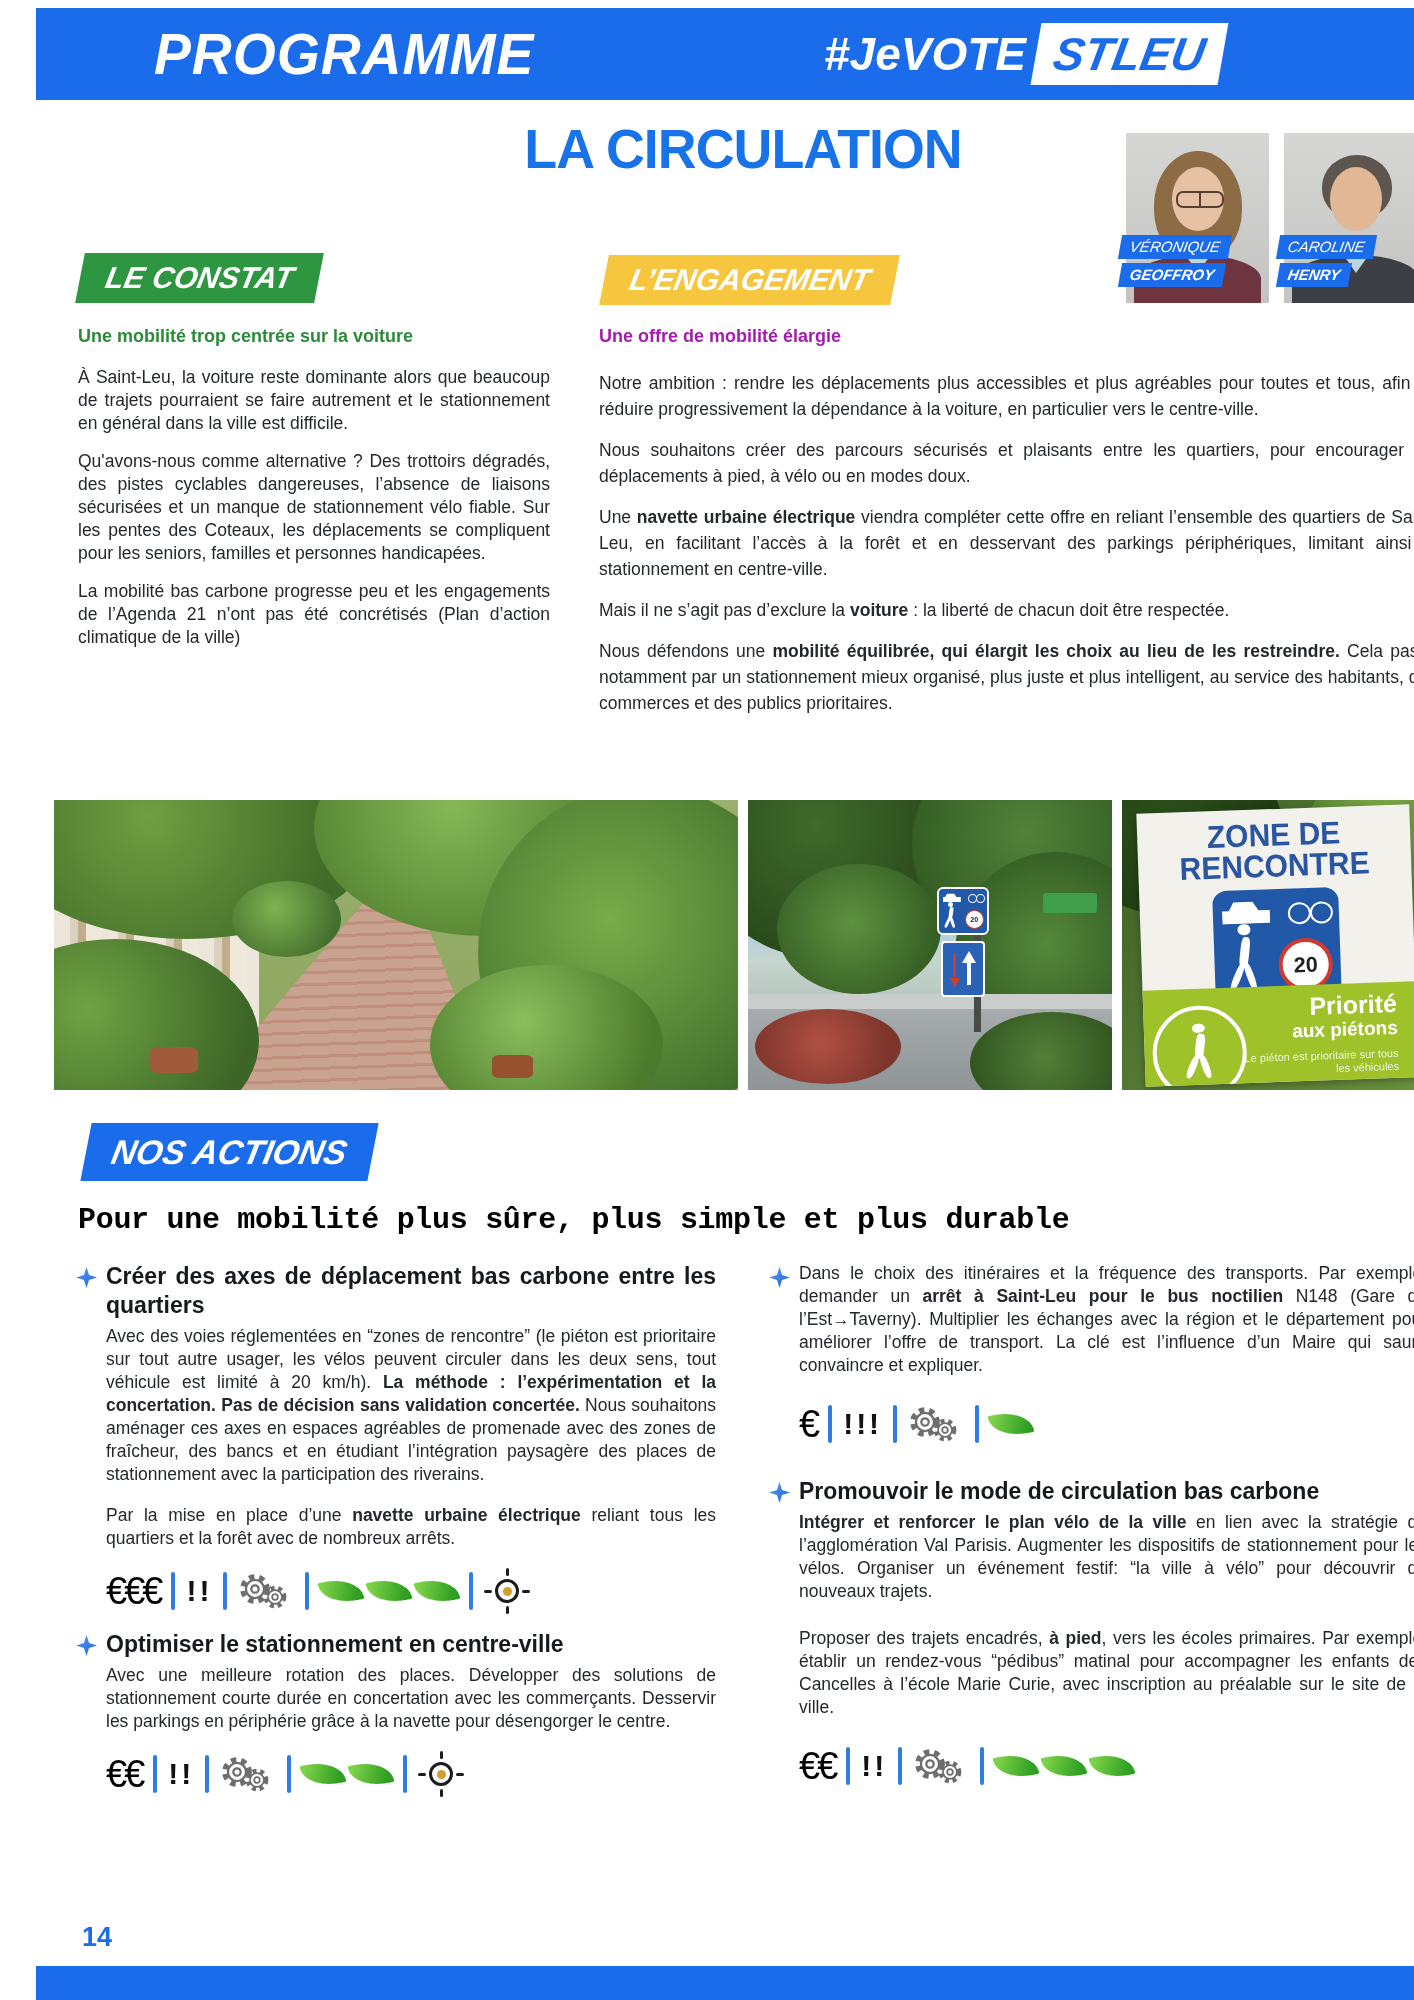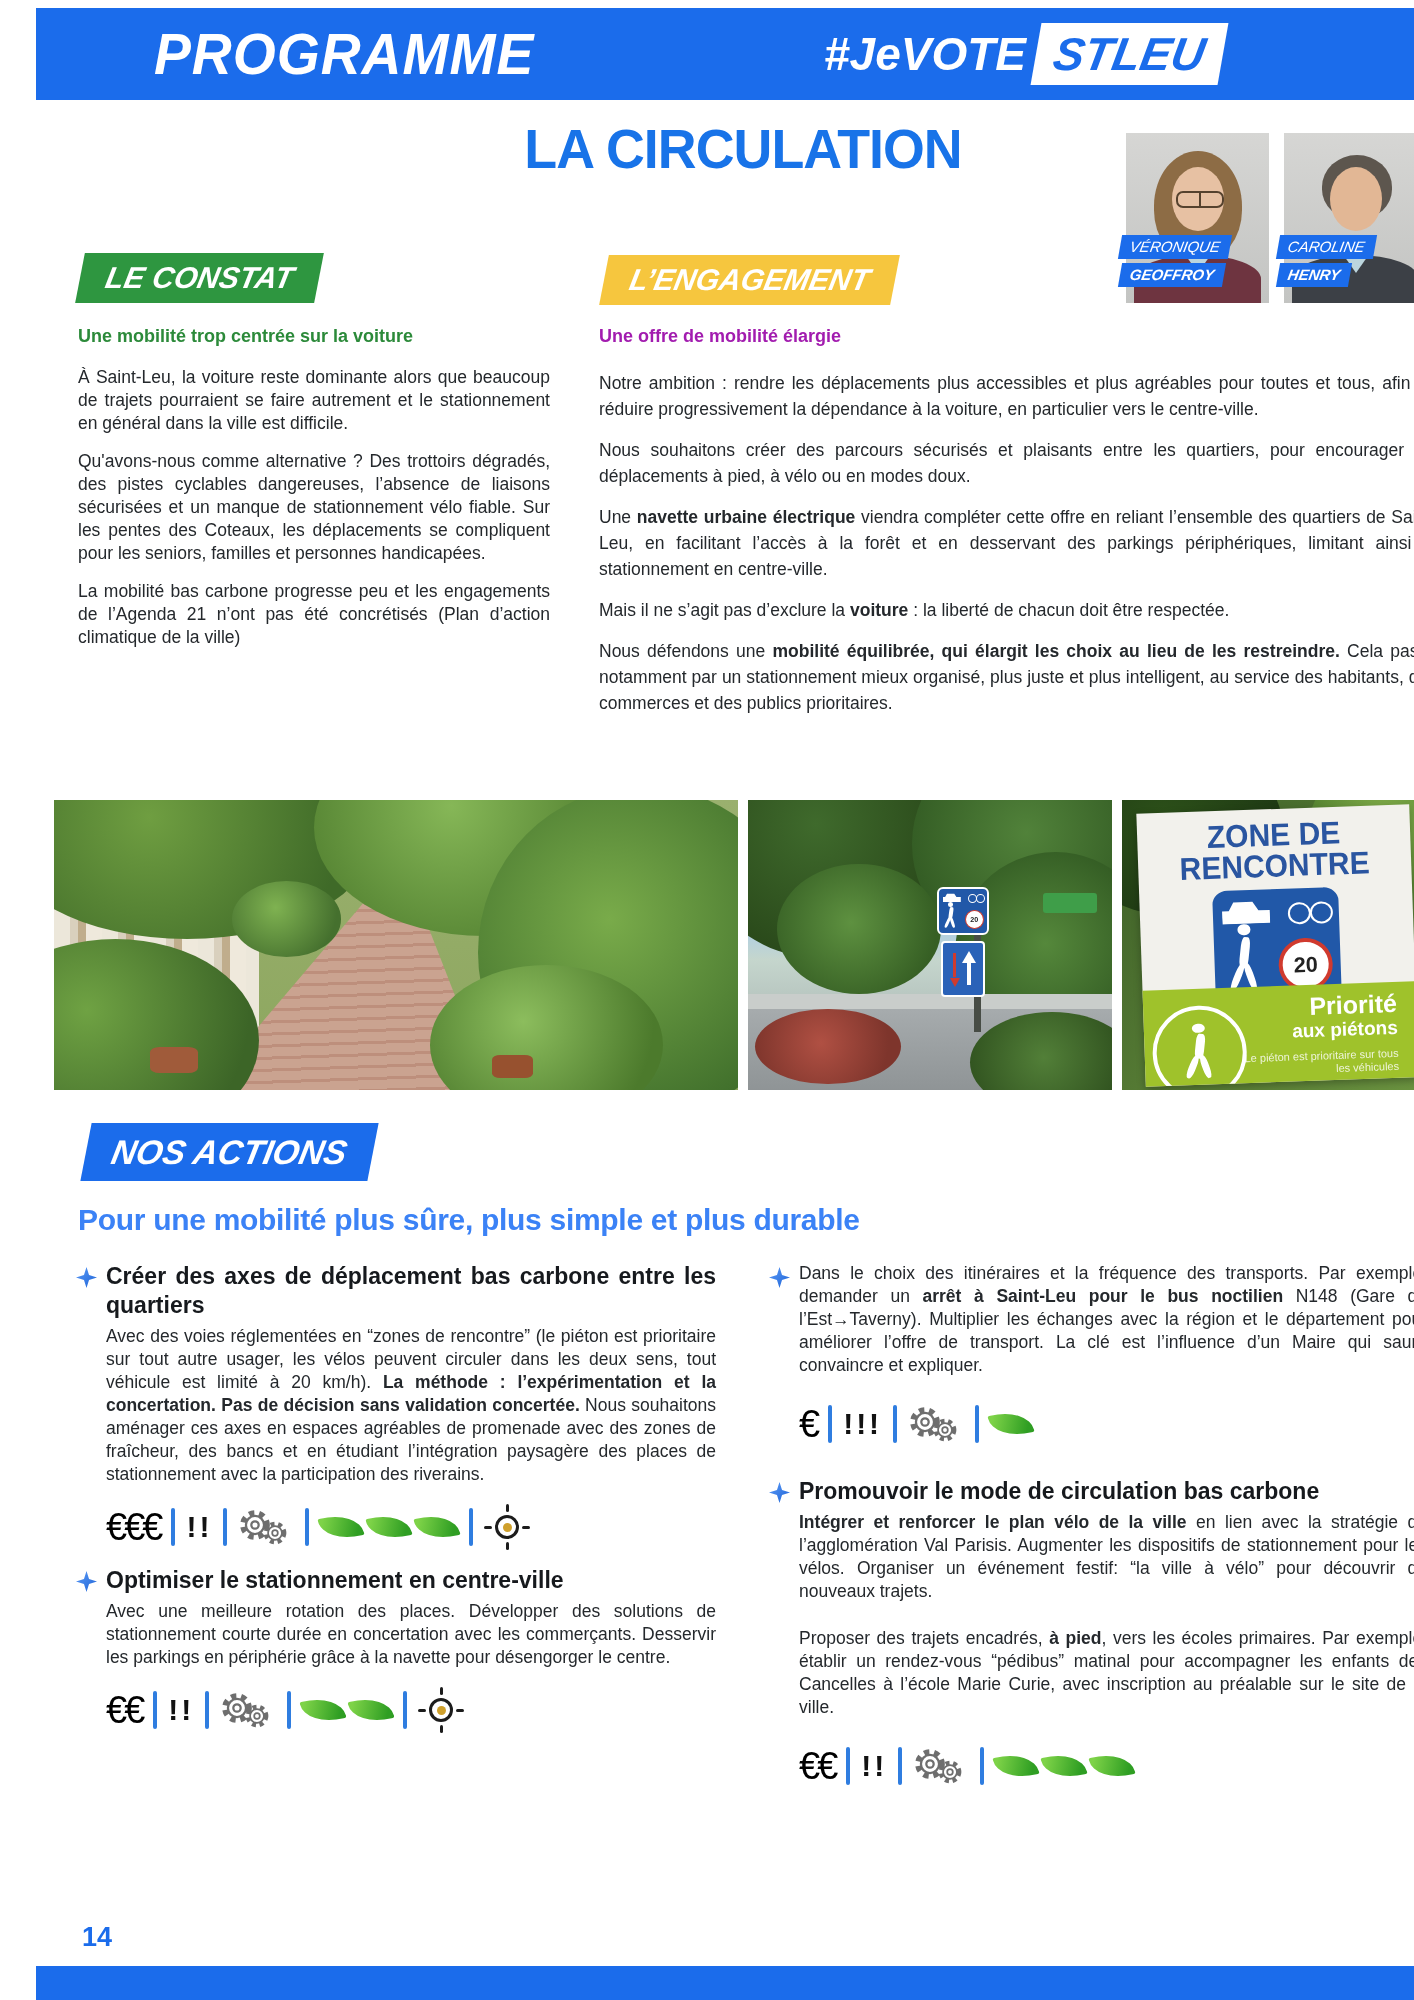--- a/index.html
+++ b/index.html
@@ -107,22 +107,22 @@
   .pp-l2{left:54%;top:56%;width:18%;height:42%;border-radius:40%;transform:rotate(-18deg);}
   .p-s20{position:absolute;right:7%;bottom:8%;width:36%;height:40%;background:#fff;border:.22em solid #d03a2e;
          border-radius:50%;display:flex;align-items:center;justify-content:center;font-weight:700;color:#222;font-size:1.2em;}
   .arrow-sign{position:relative;width:40px;height:52px;background:#2a62b8;border:2px solid #fff;border-radius:4px;}
   .ua{position:absolute;right:7px;top:8px;width:0;height:0;border-left:7px solid transparent;border-right:7px solid transparent;border-bottom:12px solid #fff;}
   .ua-stem{position:absolute;right:12px;top:18px;width:4px;height:24px;background:#fff;}
   .ra{position:absolute;left:7px;bottom:8px;width:0;height:0;border-left:5px solid transparent;border-right:5px solid transparent;border-top:9px solid #cf3b2e;}
   .ra-stem{position:absolute;left:10px;top:10px;width:3px;height:24px;background:#cf3b2e;}
 
   
-  .actions-heading{position:absolute;left:42px;top:1203px;margin:0;color:#3b82f6;
-                   font-size:30px;font-weight:800;letter-spacing:-.3px;}
+  .actions-heading{position:absolute;left:42px;top:1203px;margin:0;color:#000000;
+                   font-size:30px;font-weight:800;letter-spacing:-.3px;font-family:Liberation Mono, monospace;}
   .actions{position:absolute;top:1262px;}
   .actions-left{left:40px;width:640px;}
   .actions-right{left:733px;width:658px;}
   .action{position:relative;padding-left:30px;}
   .star{position:absolute;left:0;top:5px;width:21px;height:21px;
         background:linear-gradient(135deg,#5b9bf7,#1e63d6);
         clip-path:polygon(50% 0%,62% 38%,100% 50%,62% 62%,50% 100%,38% 62%,0% 50%,38% 38%);}
   .action h4{margin:0 0 5px;font-size:23px;line-height:29px;font-weight:800;color:#16191d;text-align:justify;}
   .action p{margin:0 0 18px;font-size:17.5px;line-height:23px;text-align:justify;}
   .actions-right .action p{margin-bottom:24px;}
@@ -298,20 +298,21 @@
   <div class="banner banner-actions">
       <span>NOS ACTIONS</span>
     </div>
   <h2 class="actions-heading">Pour une mobilité plus sûre, plus simple et plus durable</h2>
 
   <section class="actions actions-left">
     <article class="action">
       <i class="star"></i>
       <h4>Créer des axes de déplacement bas carbone entre les quartiers</h4>
       <p><span>Avec des voies réglementées en “zones de rencontre” (le piéton est prioritaire sur tout autre usager, les vélos peuvent circuler dans les deux sens, tout véhicule est limité à 20 km/h). </span><span class="b">La méthode : l’expérimentation et la concertation. Pas de décision sans validation concertée.</span><span> Nous souhaitons aménager ces axes en espaces agréables de promenade avec des zones de fraîcheur, des bancs et en étudiant l’intégration paysagère des places de stationnement avec la participation des riverains.</span></p>
+      <p><span>Par la mise en place d’une </span><span class="b">navette urbaine électrique</span><span> reliant tous les quartiers et la forêt avec de nombreux arrêts.</span></p>
       <div class="icon-row">
         <span class="euros">€€€</span>
         <i class="sep"></i>
         <span class="excl">!!</span>
         <i class="sep"></i>
         <span class="gears">
           <svg class="g1" viewBox="0 0 24 24">
               <circle cx="12" cy="12" r="8" fill="none" stroke="#6e6e6e" stroke-width="5" stroke-dasharray="3.5 3.2"></circle>
               <circle cx="12" cy="12" r="6.4" fill="#fff" stroke="#6e6e6e" stroke-width="1.6"></circle>
               <circle cx="12" cy="12" r="2.6" fill="none" stroke="#6e6e6e" stroke-width="1.6"></circle>

